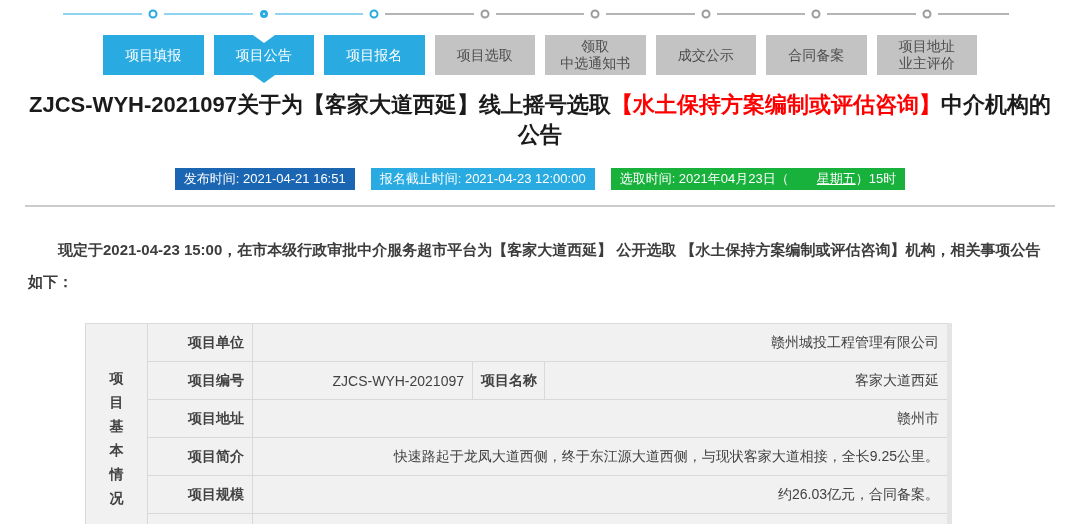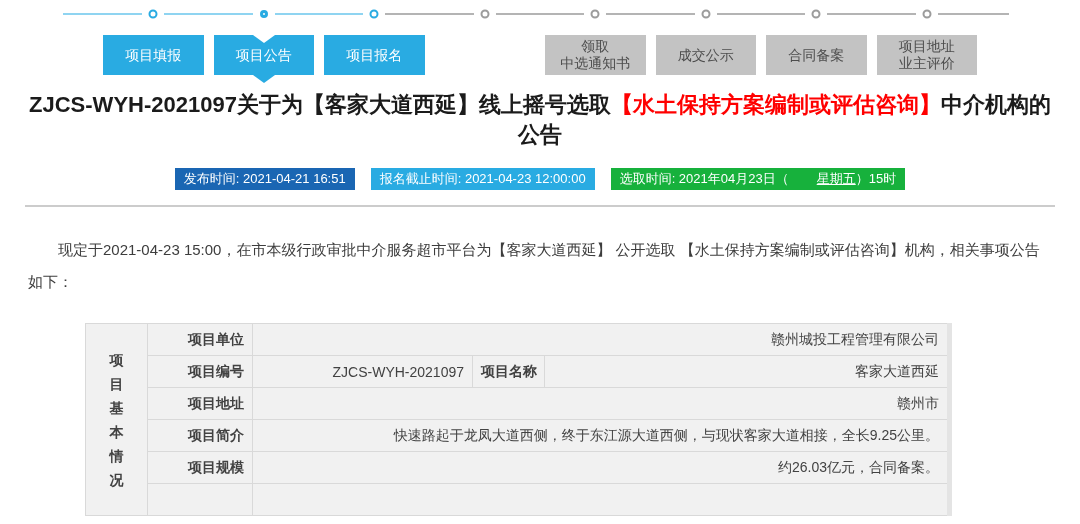--- a/index.html
+++ b/index.html
@@ -42,29 +42,29 @@
   
   .badges { display: flex; justify-content: center; gap: 16px; margin-top: 18px; }
   .badge { color: #fff; font-size: 13px; line-height: 16px; padding: 3px 9px; white-space: nowrap; }
   .badge .u { text-decoration: underline; margin-left: 28px; }
 
   
   .divider { margin: 15px 25px 0; border-top: 2px solid #cccccc; height: 0; }
 
   
   .intro { margin: 27px 30px 0 28px; font-size: 15px; color: #3d3d3d; line-height: 32px;
-    text-indent: 2em; }
+    text-indent: 2em; font-weight: bold; }
 
   
   .table-wrap { margin: 25px 0 0 85px; width: 862px; position: relative; }
   .scroll-strip { position: absolute; top: 0; right: -5px; width: 5px; height: 100%;
     background: #e4e4e4; }
   table.info { border-collapse: collapse; width: 100%; background: #f1f1f1; table-layout: fixed; }
   table.info td { border: 1px solid #d9d9d9; font-size: 14px; color: #424242;
-    height: 32px; padding: 3px 8px; vertical-align: middle; overflow: hidden; }
+    height: 38px; padding: 3px 8px; vertical-align: middle; overflow: hidden; }
   td.section-cell { text-align: center; font-weight: bold; color: #333; padding: 6px 2px; }
   td.section-cell .vch { line-height: 24px; font-size: 14px; }
   td.cell-label { font-weight: bold; text-align: right; color: #333; white-space: nowrap; }
   td.cell-value { text-align: right; }
 </style>
 </head>
 <body>
 
 <div class="stepper">
   <div class="steps-row" id="steps-row">
@@ -96,20 +96,23 @@
         </div>
         <div class="step-tab">
           <span>项目报名</span>
         </div>
       </div>
       <div class="step state-pending">
         <div class="circle-row">
           <span class="line-l line-gray"></span>
           <span class="line-r line-gray"></span>
           <span class="circle"></span>
+        </div>
+        <div class="step-tab">
+          <span>项目选取</span>
         </div>
       </div>
       <div class="step state-pending">
         <div class="circle-row">
           <span class="line-l line-gray"></span>
           <span class="line-r line-gray"></span>
           <span class="circle"></span>
         </div>
         <div class="step-tab">
           <span>领取</span>

